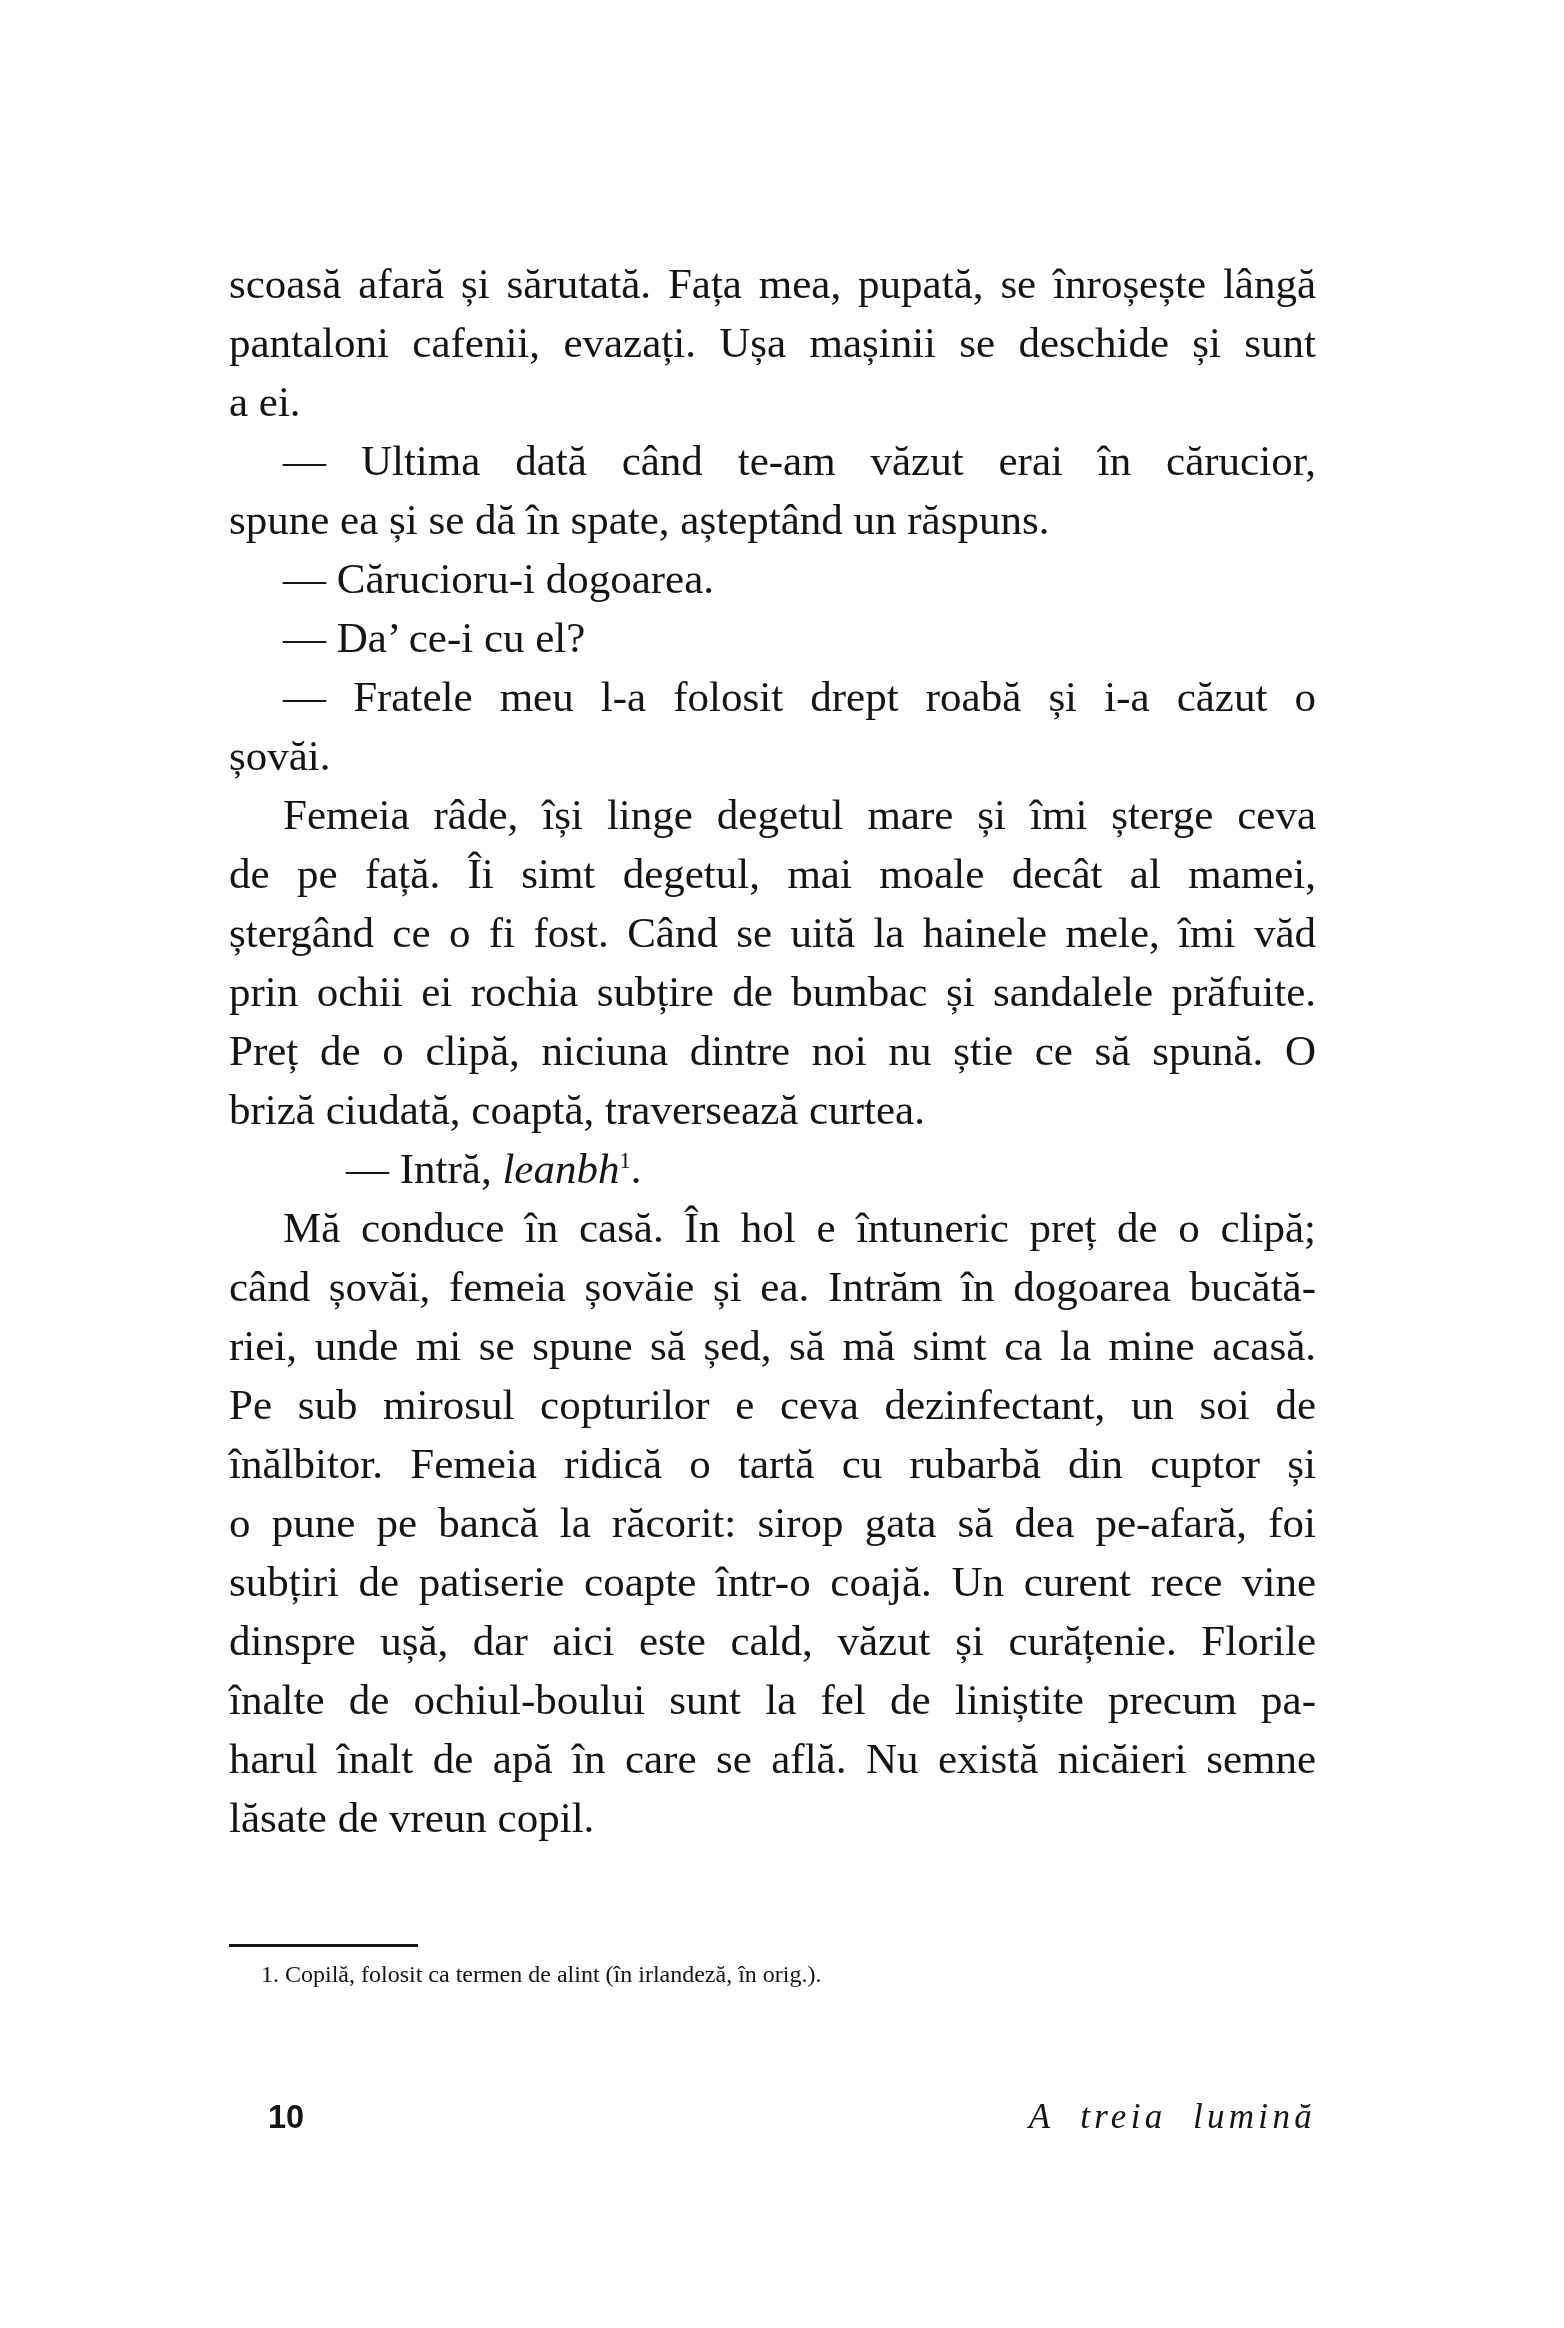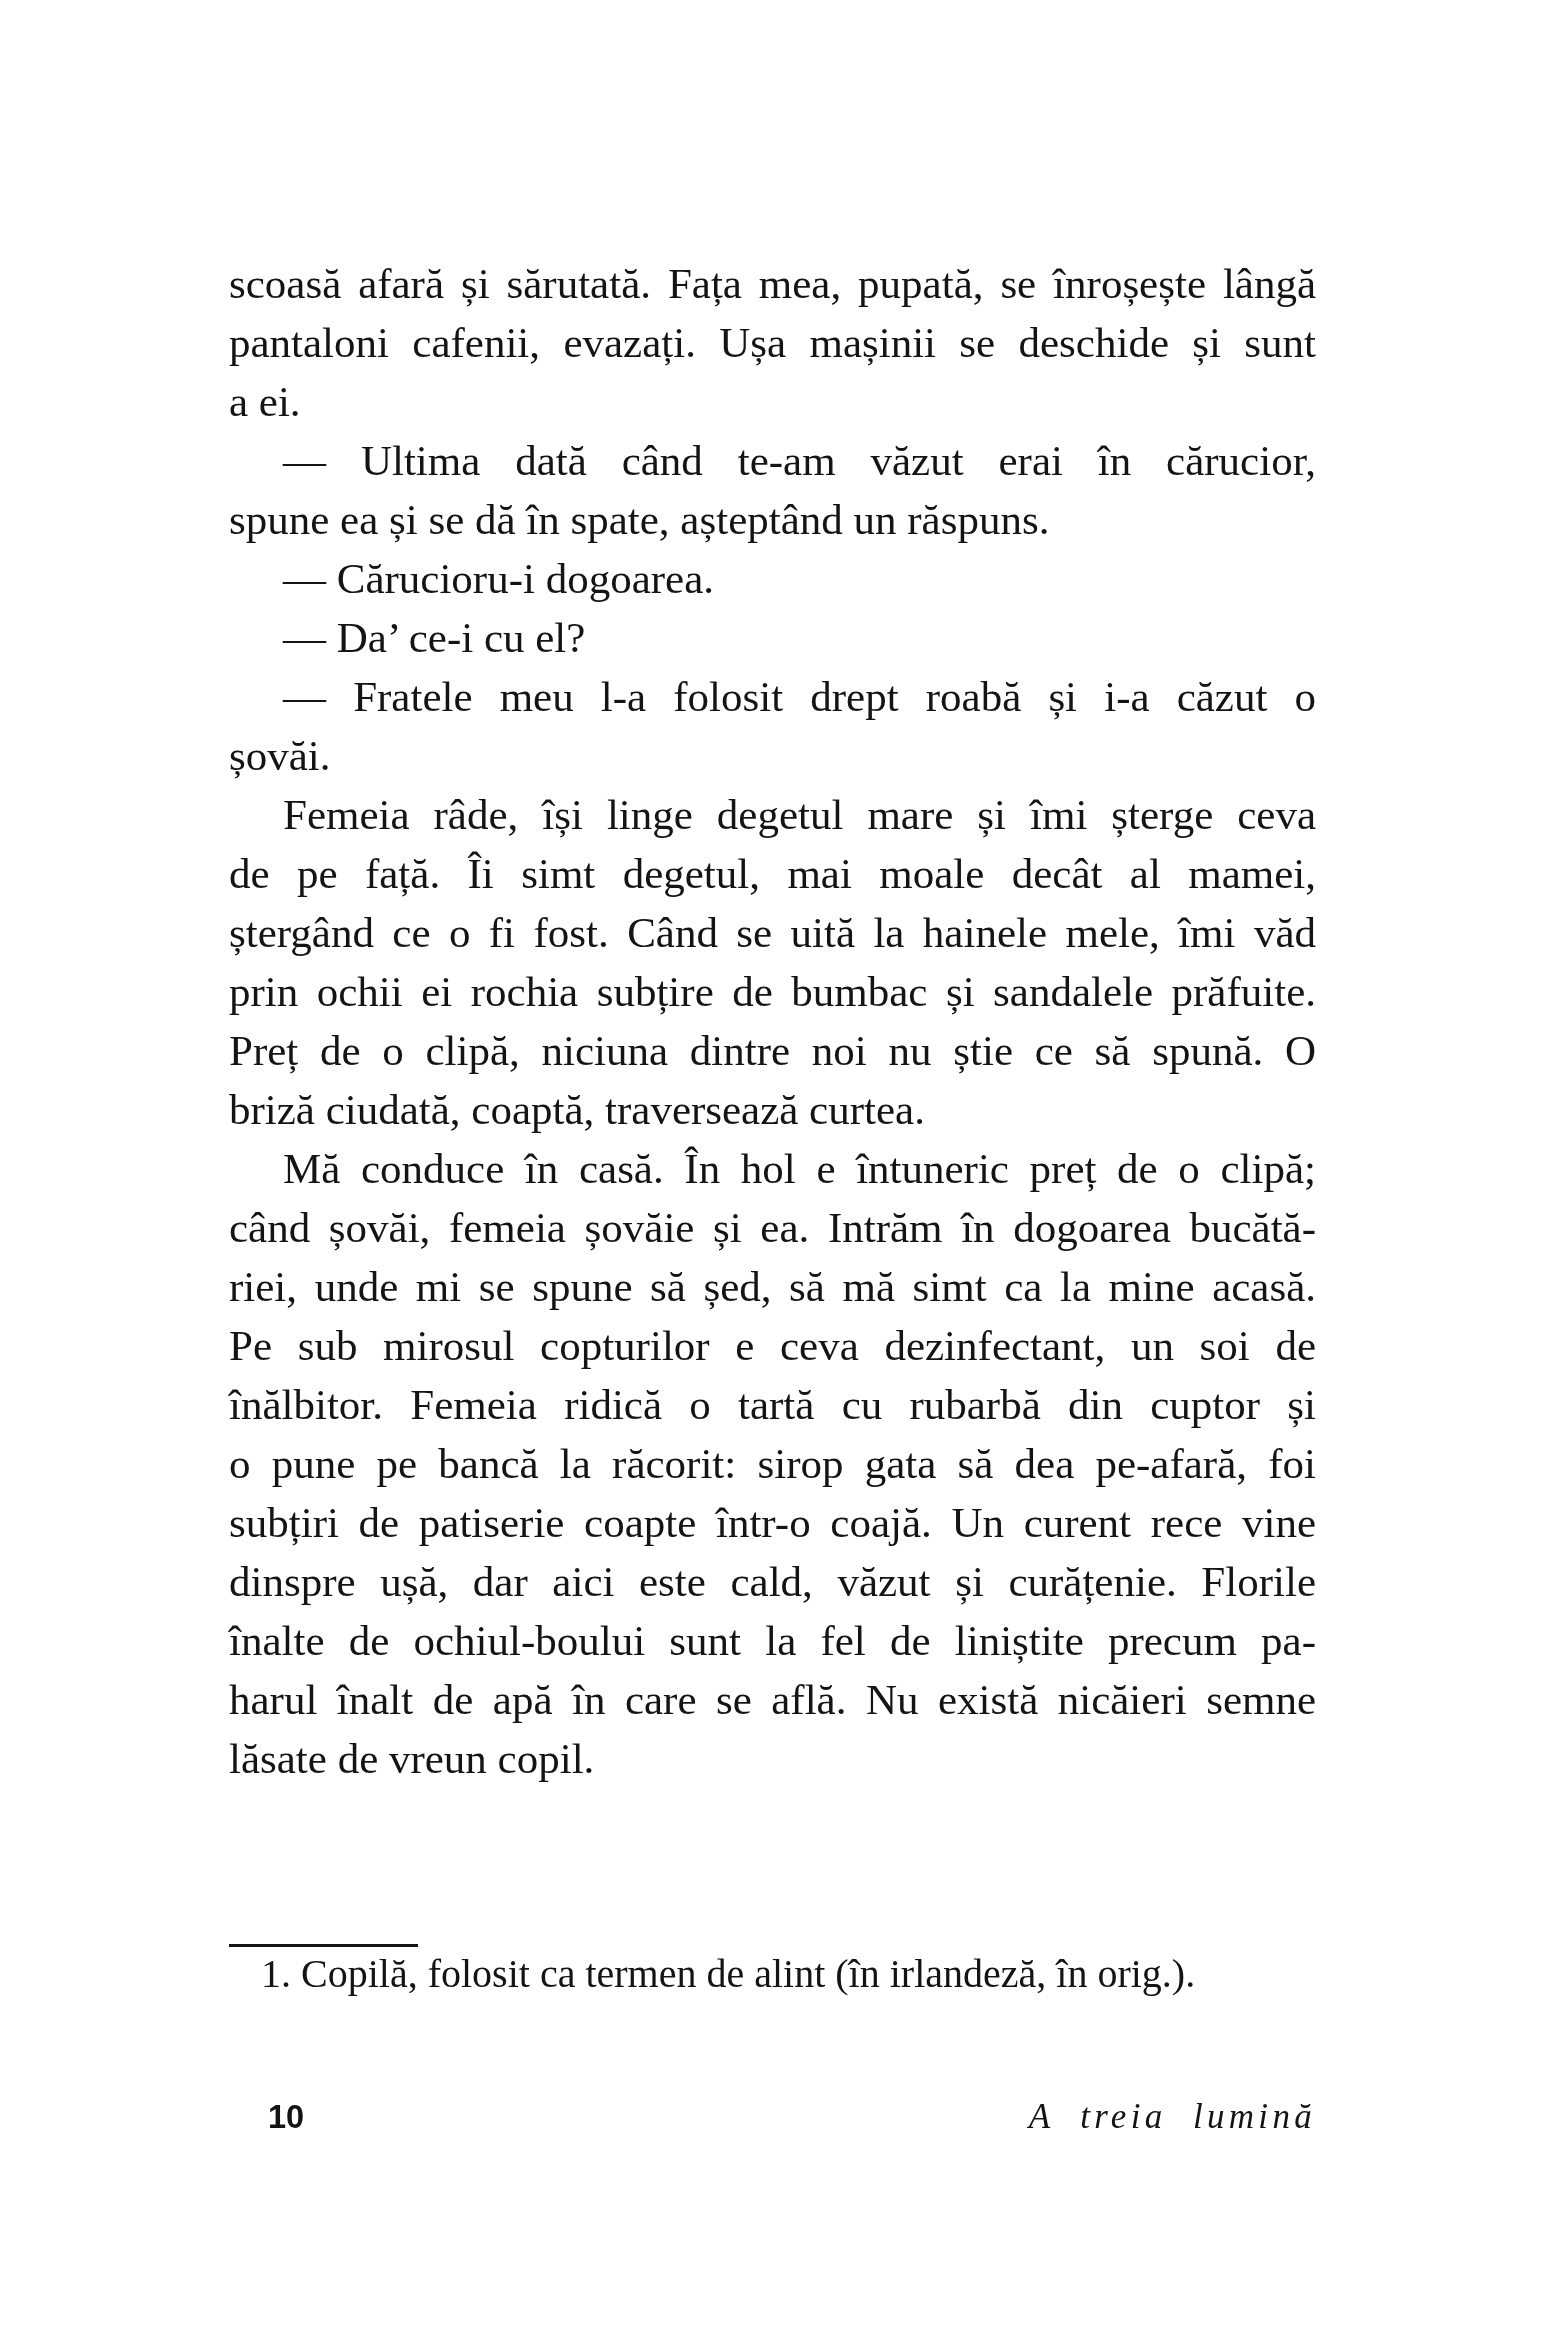--- a/index.html
+++ b/index.html
@@ -37,21 +37,21 @@
   .footnote-rule {
     position: absolute;
     left: 229px; top: 1944px;
     width: 189px; height: 2.9px;
     background: #141414;
   }
   .footnote {
     position: absolute;
     left: 229px; top: 1954px;
     width: 1090px;
-    font-size: 40px;
+    font-size: 24px;
     line-height: 40px;
     text-indent: 32px;
   }
   .page-number {
     position: absolute;
     left: 268px; top: 2101px;
     font-family: "Liberation Sans", sans-serif;
     font-weight: 700;
     font-size: 32.5px;
     line-height: 32.5px;
@@ -80,20 +80,21 @@
       <div class="line ind1">— Cărucioru-i dogoarea.</div>
       <div class="line ind1">— Da’ ce-i cu el?</div>
       <div class="line just ind1">— Fratele meu l-a folosit drept roabă și i-a căzut o</div>
       <div class="line">șovăi.</div>
       <div class="line just ind1">Femeia râde, își linge degetul mare și îmi șterge ceva</div>
       <div class="line just">de pe față. Îi simt degetul, mai moale decât al mamei,</div>
       <div class="line just">ștergând ce o fi fost. Când se uită la hainele mele, îmi văd</div>
       <div class="line just">prin ochii ei rochia subțire de bumbac și sandalele prăfuite.</div>
       <div class="line just">Preț de o clipă, niciuna dintre noi nu știe ce să spună. O</div>
       <div class="line">briză ciudată, coaptă, traversează curtea.</div>
+      <div class="line ind2"><span>— Intră, </span><i>leanbh</i><sup>1</sup><span>.</span></div>
       <div class="line just ind1">Mă conduce în casă. În hol e întuneric preț de o clipă;</div>
       <div class="line just">când șovăi, femeia șovăie și ea. Intrăm în dogoarea bucătă-</div>
       <div class="line just">riei, unde mi se spune să șed, să mă simt ca la mine acasă.</div>
       <div class="line just">Pe sub mirosul copturilor e ceva dezinfectant, un soi de</div>
       <div class="line just">înălbitor. Femeia ridică o tartă cu rubarbă din cuptor și</div>
       <div class="line just">o pune pe bancă la răcorit: sirop gata să dea pe-afară, foi</div>
       <div class="line just">subțiri de patiserie coapte într-o coajă. Un curent rece vine</div>
       <div class="line just">dinspre ușă, dar aici este cald, văzut și curățenie. Florile</div>
       <div class="line just">înalte de ochiul-boului sunt la fel de liniștite precum pa-</div>
       <div class="line just">harul înalt de apă în care se află. Nu există nicăieri semne</div>

